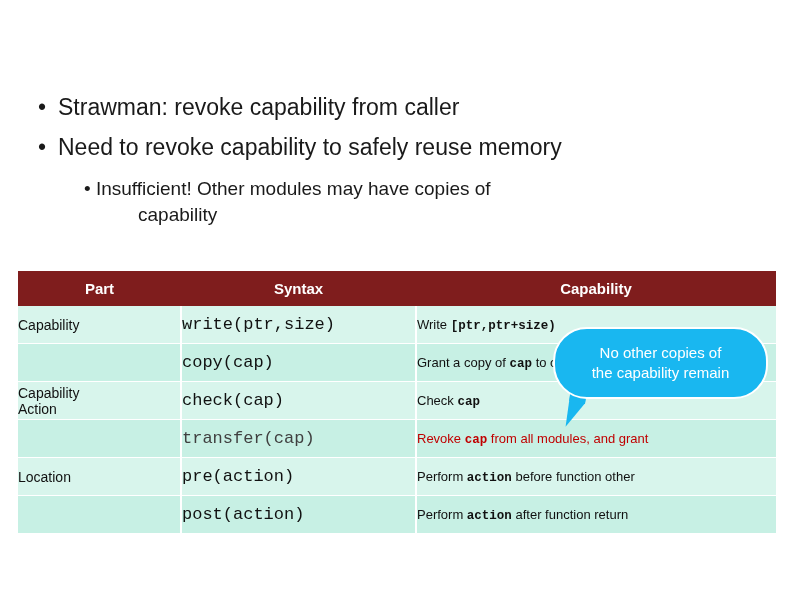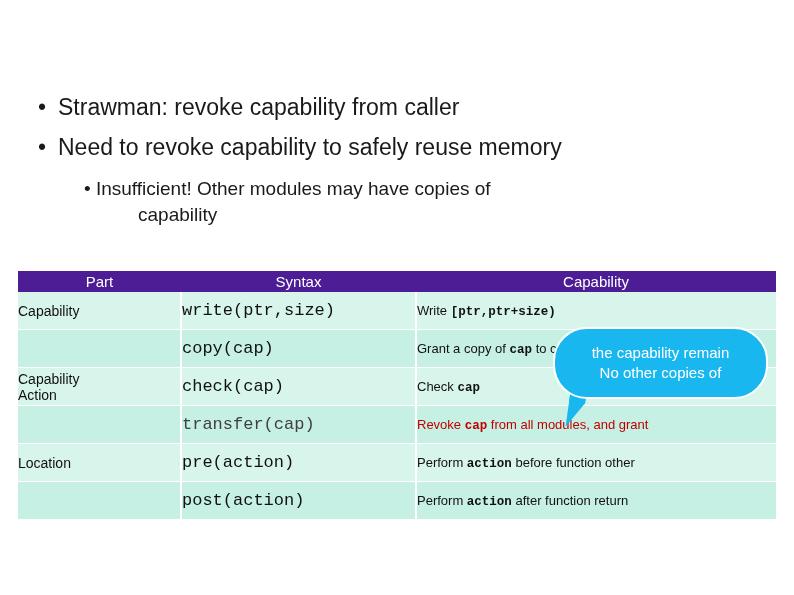--- a/index.html
+++ b/index.html
@@ -66,25 +66,25 @@
 
   table.captbl {
     position: absolute;
     left: 18px;
     top: 271px;
     width: 758px;
     border-collapse: collapse;
     table-layout: fixed;
   }
   table.captbl th {
-    background: #4c1d95;
+    background: #7f1d1d;
     color: #ffffff;
     font-size: 15px;
-    font-weight: normal;
-    padding: 2px 0;
+    font-weight: bold;
+    padding: 9px 0;
     text-align: center;
     border: none;
   }
   table.captbl td {
     border-bottom: 1px solid #ffffff;
     padding: 0;
     vertical-align: middle;
     height: 37px;
   }
   .col-part { width: 163px; }
@@ -219,18 +219,18 @@
         <td class="part"></td>
         <td class="syntax">post(action)</td>
         <td class="desc"><span>Perform </span><span class="mono">action</span><span> after function return</span></td>
       </tr>
     </tbody>
   </table>
 
   <div class="callout-tail"></div>
   <div class="callout">
     <div>
+      <div>No other copies of</div>
       <div>the capability remain</div>
-      <div>No other copies of</div>
     </div>
   </div>
 
 </div>
 
 </body></html>

